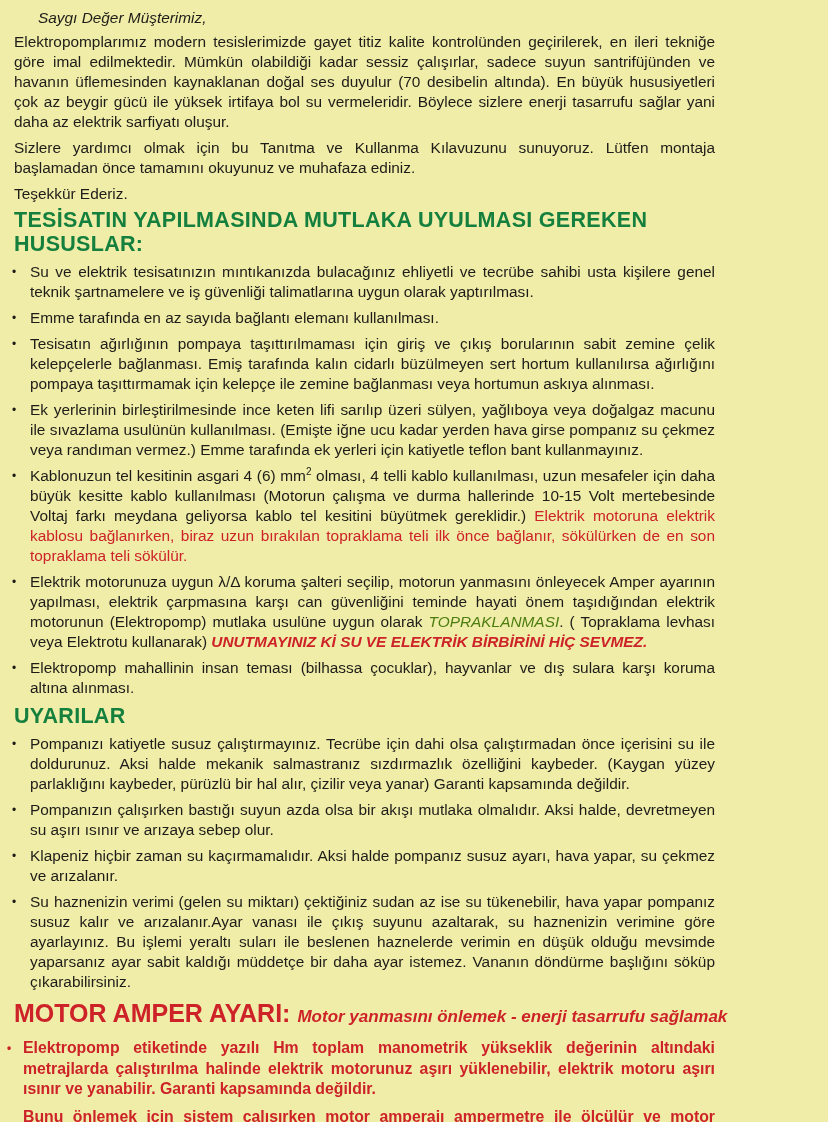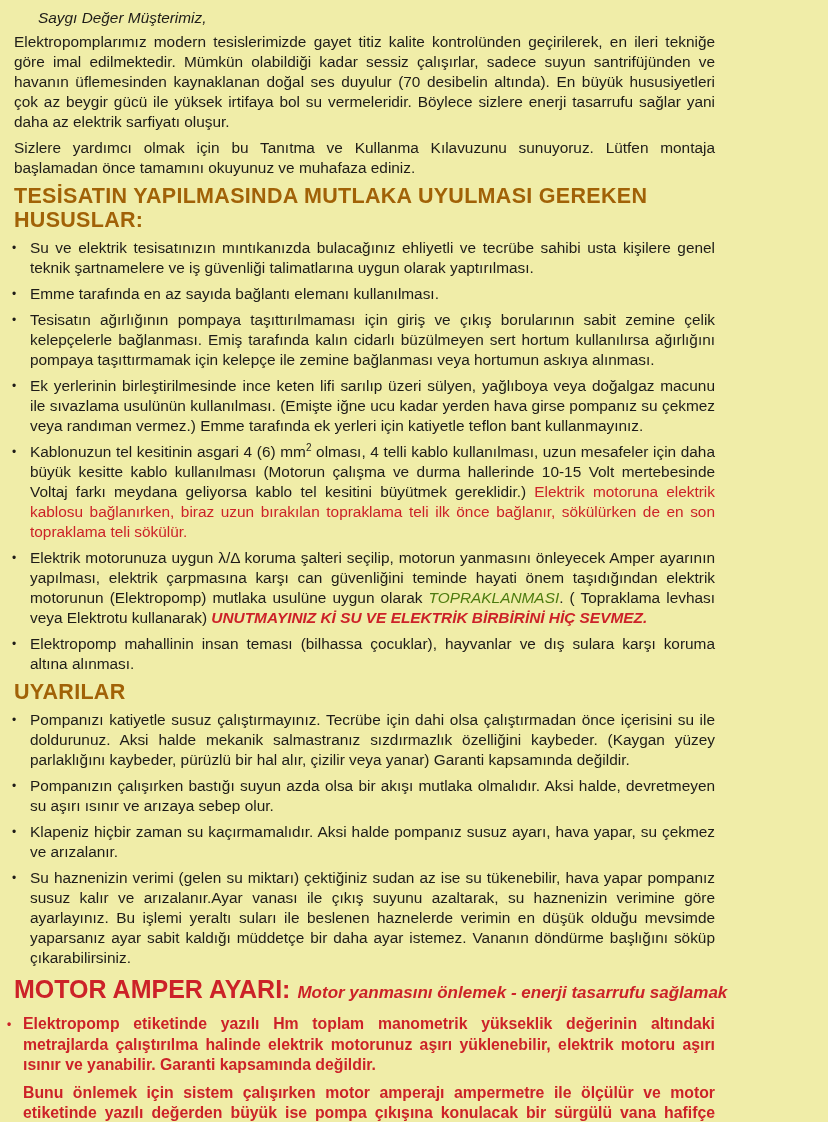--- a/index.html
+++ b/index.html
@@ -9,21 +9,21 @@
     background:#f0eda8;
     color:#1e1c18;
     font-family:"Liberation Sans", "DejaVu Sans", sans-serif;
     font-size:15.4px; line-height:20px;
     padding:8px 13px 0 14px;
   }
   .salutation { font-style:italic; padding-left:24px; margin-bottom:4px; }
   .body-p { text-align:justify; margin-bottom:6px; }
   .tight { margin-bottom:4px; }
   .red-heading {
-    color:#a16207; font-weight:bold;
+    color:#15803d; font-weight:bold;
     font-size:21.5px; line-height:24px; letter-spacing:0.3px;
     margin:4px 0 6px 0;
   }
   ul.bullets { list-style:none; }
   ul.bullets li {
     position:relative; padding-left:16px;
     text-align:justify; margin-bottom:6px;
   }
   .dot { position:absolute; left:-2px; top:0; font-size:12px; }
   sup { font-size:10px; line-height:0; vertical-align:super; }
@@ -44,20 +44,21 @@
 </style>
 </head>
 <body>
 
 <div class="page">
 
   <p class="salutation">Saygı Değer Müşterimiz,</p>
 
   <p class="body-p">Elektropomplarımız modern tesislerimizde gayet titiz kalite kontrolünden geçirilerek, en ileri tekniğe göre imal edilmektedir. Mümkün olabildiği kadar sessiz çalışırlar, sadece suyun santrifüjünden ve havanın üflemesinden kaynaklanan doğal ses duyulur (70 desibelin altında). En büyük hususiyetleri çok az beygir gücü ile yüksek irtifaya bol su vermeleridir. Böylece sizlere enerji tasarrufu sağlar yani daha az elektrik sarfiyatı oluşur.</p>
   <p class="body-p">Sizlere yardımcı olmak için bu Tanıtma ve Kullanma  Kılavuzunu sunuyoruz. Lütfen montaja başlamadan önce tamamını okuyunuz ve muhafaza ediniz.</p>
+  <p class="body-p tight">Teşekkür Ederiz.</p>
 
   <h1 class="red-heading">TESİSATIN YAPILMASINDA MUTLAKA UYULMASI GEREKEN HUSUSLAR:</h1>
 
   <ul class="bullets">
     <li>
       <span class="dot">•</span>
       <span>Su ve elektrik tesisatınızın mıntıkanızda bulacağınız ehliyetli ve tecrübe sahibi usta kişilere genel teknik şartnamelere ve iş güvenliği talimatlarına uygun olarak yaptırılması.</span>
     </li>
     <li>
       <span class="dot">•</span>

